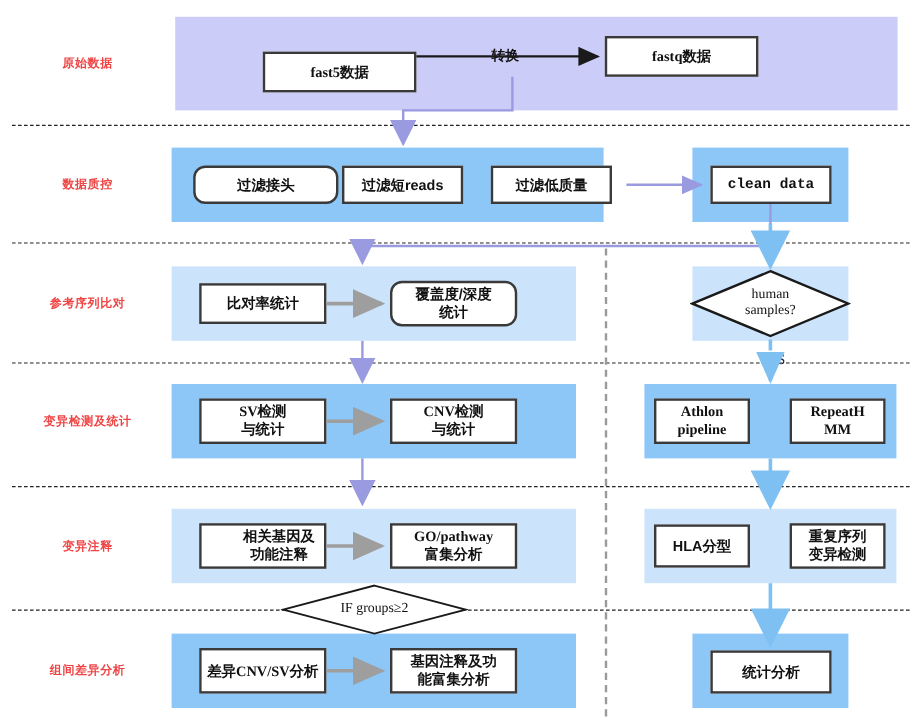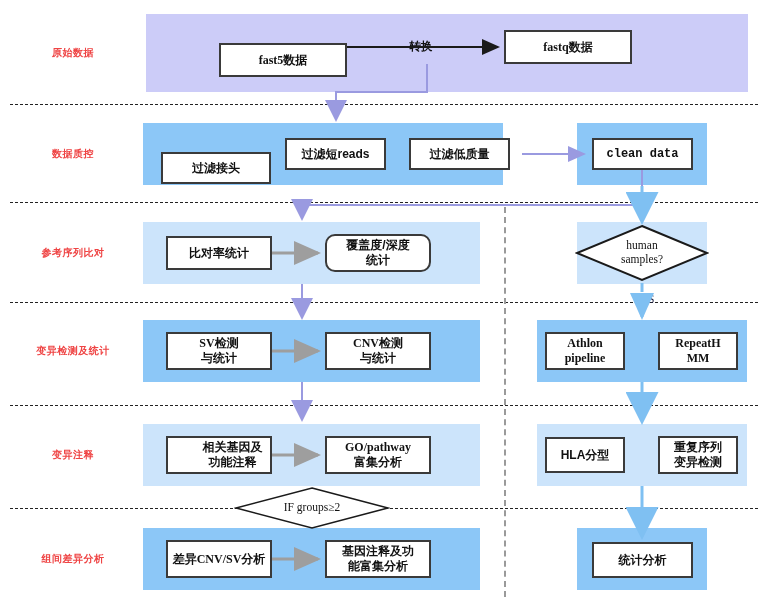--- a/index.html
+++ b/index.html
@@ -64,21 +64,21 @@
   <div class="row-label" style="left:4px;top:328px;width:138px;height:46px;">变异检测及统计</div>
   <div class="row-label" style="left:8px;top:432px;width:130px;height:46px;">变异注释</div>
   <div class="row-label" style="left:8px;top:536px;width:130px;height:46px;">组间差异分析</div>
 
   <div class="node mix" style="left:219px;top:43px;width:128px;height:34px;">fast5数据</div>
   <div class="node mix" style="left:504px;top:30px;width:128px;height:34px;">fastq数据</div>
   <div style="position:absolute;left:402px;top:39px;width:38px;text-align:center;font-size:11.5px;
               font-weight:bold;color:#111;background:#ccccf8;
               font-family:'Liberation Sans','DejaVu Sans',sans-serif;">转换</div>
 
-  <div class="node cjk" style="left:161px;top:152px;width:110px;height:32px;">过滤接头</div>
+  <div class="node cjk" style="left:161px;top:138px;width:121px;height:32px;border-radius:10px;">过滤接头</div>
   <div class="node cjk" style="left:285px;top:138px;width:101px;height:32px;">过滤短reads</div>
   <div class="node cjk" style="left:409px;top:138px;width:101px;height:32px;">过滤低质量</div>
   <div class="node mix" style="left:592px;top:138px;width:101px;height:32px;font-family:Liberation Mono, monospace;">clean data</div>
 
   <div class="node cjk" style="left:166px;top:236px;width:106px;height:34px;">比对率统计</div>
   <div class="node cjk" style="left:325px;top:234px;width:106px;height:38px;flex-direction:column;border-radius:10px;">
     <span>覆盖度/深度</span>
     <span>统计</span>
   </div>
 

